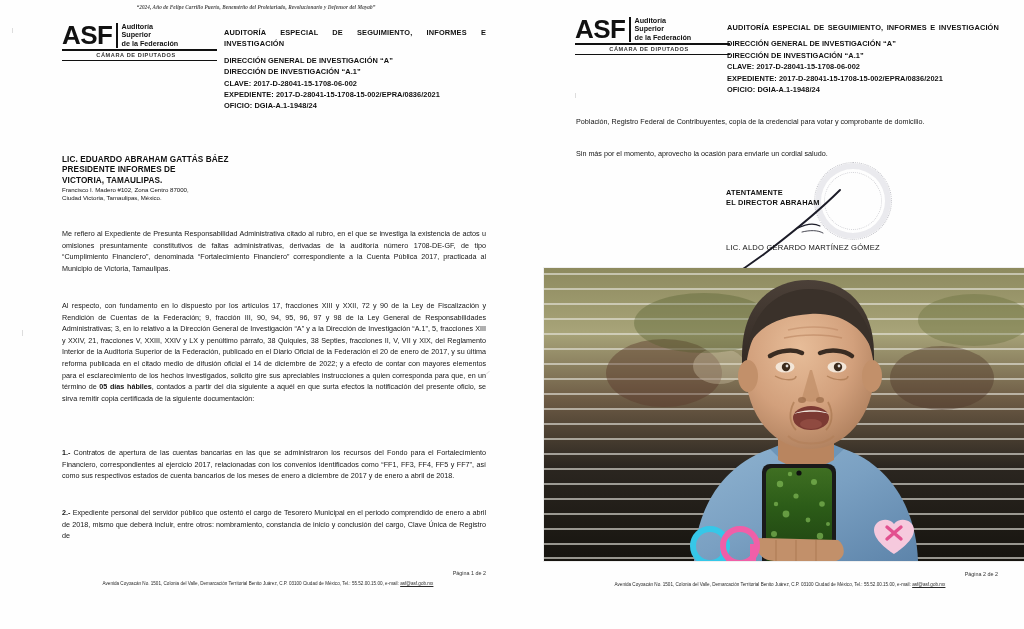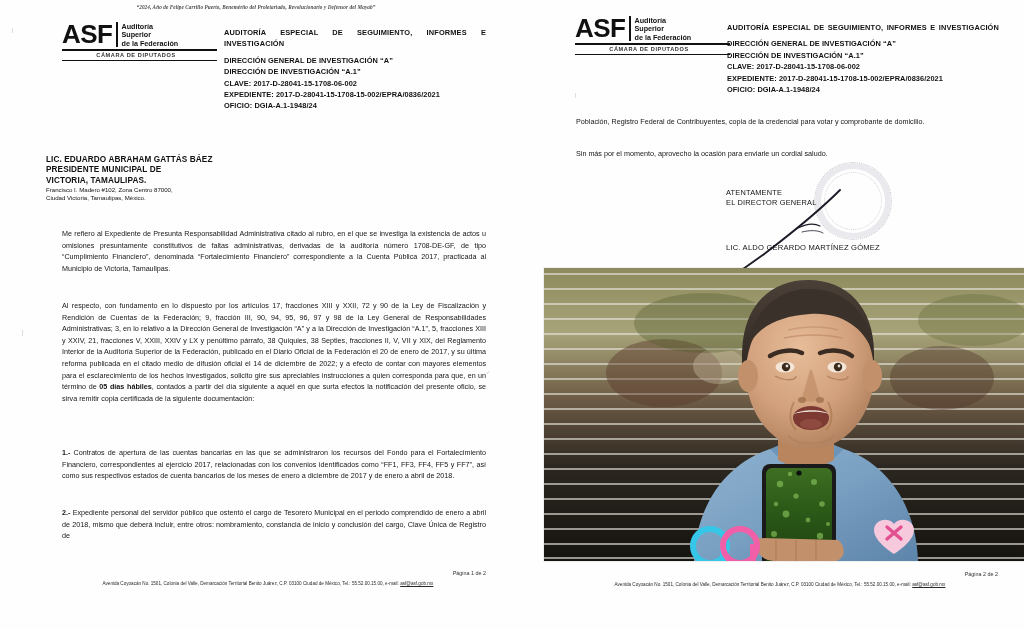--- a/index.html
+++ b/index.html
@@ -41,21 +41,21 @@
     color: #4a4a4a;
   }
 
   
   .logo-block {
     position: absolute;
     width: 155px;
   }
   .logo-row {
     display: flex;
-    align-items: center;
+    align-items: flex-end;
   }
   .logo-asf {
     font-family: "Liberation Sans", sans-serif;
     font-weight: bold;
     font-size: 26px;
     line-height: 25px;
     letter-spacing: -0.5px;
     color: #111;
   }
   .logo-divider {
@@ -166,21 +166,21 @@
     line-height: 6px;
     color: #2a2a2a;
     text-align: center;
   }
   .footer-mail { text-decoration: underline; }
 
   
   .closing {
     position: absolute;
     font-family: "Liberation Sans", sans-serif;
-    font-weight: normal;
+    font-weight: bold;
     font-size: 7.4px;
     line-height: 10px;
     color: #111;
     letter-spacing: 0.2px;
   }
   .signer {
     position: absolute;
     font-family: "Liberation Sans", sans-serif;
     font-weight: normal;
     font-size: 7.6px;
@@ -265,23 +265,23 @@
       <div class="meta-line">
         <span class="lbl">EXPEDIENTE:</span>
         <span>2017-D-28041-15-1708-15-002/EPRA/0836/2021</span>
       </div>
       <div class="meta-line">
         <span class="lbl">OFICIO:</span>
         <span>DGIA-A.1-1948/24</span>
       </div>
     </div>
 
-    <div class="addressee" style="left:46px; top:155px; width:230px;">
+    <div class="addressee" style="left:62px; top:155px; width:230px;">
       <div class="addr-strong">LIC. EDUARDO ABRAHAM GATTÁS BÁEZ</div>
-      <div class="addr-strong">PRESIDENTE MUNICIPAL DE</div>
+      <div class="addr-strong">PRESIDENTE INFORMES DE</div>
       <div class="addr-strong">VICTORIA, TAMAULIPAS.</div>
       <div class="addr-small">Francisco I. Madero #102, Zona Centro 87000,</div>
       <div class="addr-small">Ciudad Victoria, Tamaulipas, México.</div>
     </div>
 
     <div class="body-p" style="left:62px; top:228px; width:424px;">Me refiero al Expediente de Presunta Responsabilidad Administrativa citado al rubro, en el que se investiga la existencia de actos u omisiones presuntamente constitutivos de faltas administrativas, derivadas de la auditoría número 1708-DE-GF, de tipo “Cumplimiento Financiero”, denominada “Fortalecimiento Financiero” correspondiente a la Cuenta Pública 2017, practicada al Municipio de Victoria, Tamaulipas.</div>
 
     <div class="body-p" style="left:62px; top:300px; width:424px;">
       <span>Al respecto, con fundamento en lo dispuesto por los artículos 17, fracciones XIII y XXII, 72 y 90 de la Ley de Fiscalización y Rendición de Cuentas de la Federación; 9, fracción III, 90, 94, 95, 96, 97 y 98 de la Ley General de Responsabilidades Administrativas; 3, en lo relativo a la Dirección General de Investigación “A” y a la Dirección de Investigación “A.1”, 5, fracciones XIII y XXIV, 21, fracciones V, XXIII, XXIV y LX y penúltimo párrafo, 38 Quiquies, 38 Septies, fracciones II, V, VII y XIX, del Reglamento Interior de la Auditoría Superior de la Federación, publicado en el Diario Oficial de la Federación el 20 de enero de 2017, y su última reforma publicada en el citado medio de difusión oficial el 14 de diciembre de 2022; y a efecto de contar con mayores elementos para el esclarecimiento de los hechos investigados, solicito gire sus apreciables instrucciones a quien corresponda para que, en un término de </span><b>05 días hábiles</b><span>, contados a partir del día siguiente a aquél en que surta efectos la notificación del presente oficio, se sirva remitir copia certificada de la siguiente documentación:</span>
     </div>
@@ -336,21 +336,21 @@
     </div>
 
     <div class="body-p" style="left:64px; top:148px; width:422px;">Sin más por el momento, aprovecho la ocasión para enviarle un cordial saludo.</div>
 
     <div class="body-p" style="left:64px; top:116px; width:422px;">Población, Registro Federal de Contribuyentes, copia de la credencial para votar y comprobante de domicilio.</div>
 
     <div class="seal" style="left:302px; top:162px;"></div>
 
     <div class="closing" style="left:214px; top:188px;">
       <div>ATENTAMENTE</div>
-      <div>EL DIRECTOR GENERAL</div>
+      <div>EL DIRECTOR ABRAHAM</div>
     </div>
 
     <svg class="sig-stroke" style="left:190px; top:180px;" width="180" height="110" viewBox="0 0 180 110" aria-hidden="true">
       <path d="M138 10 C120 28, 96 48, 70 68 C56 79, 40 90, 24 100" stroke="#1c1c28" stroke-width="1.9" fill="none" stroke-linecap="round"></path>
       <path d="M96 48 C104 44, 112 43, 118 46" stroke="#1c1c28" stroke-width="1.1" fill="none" stroke-linecap="round"></path>
       <path d="M100 52 C108 50, 116 50, 121 53" stroke="#1c1c28" stroke-width="0.8" fill="none" stroke-linecap="round"></path>
     </svg>
 
     <div class="signer" style="left:214px; top:243px;">LIC. ALDO GERARDO MARTÍNEZ GÓMEZ</div>
 

